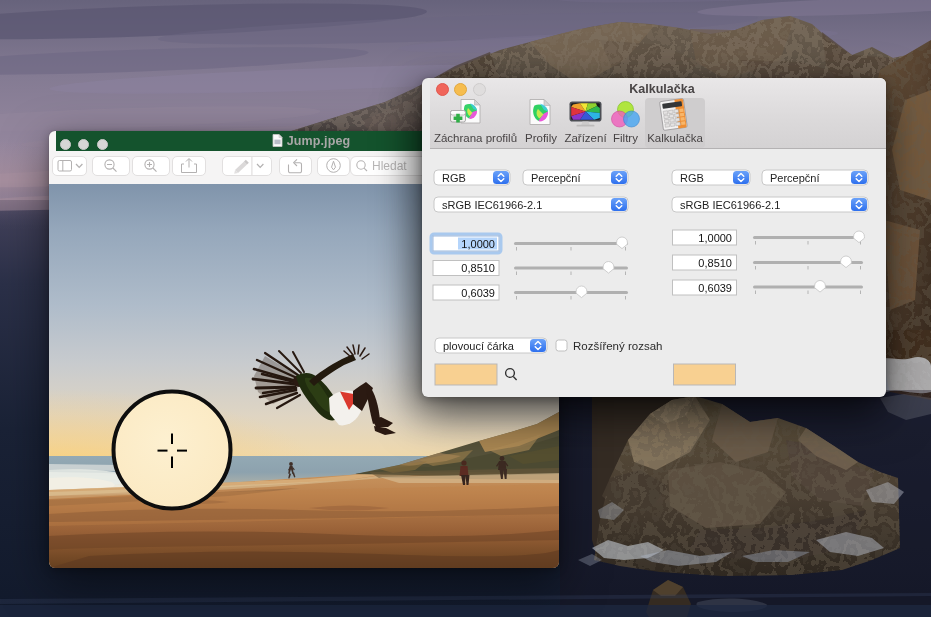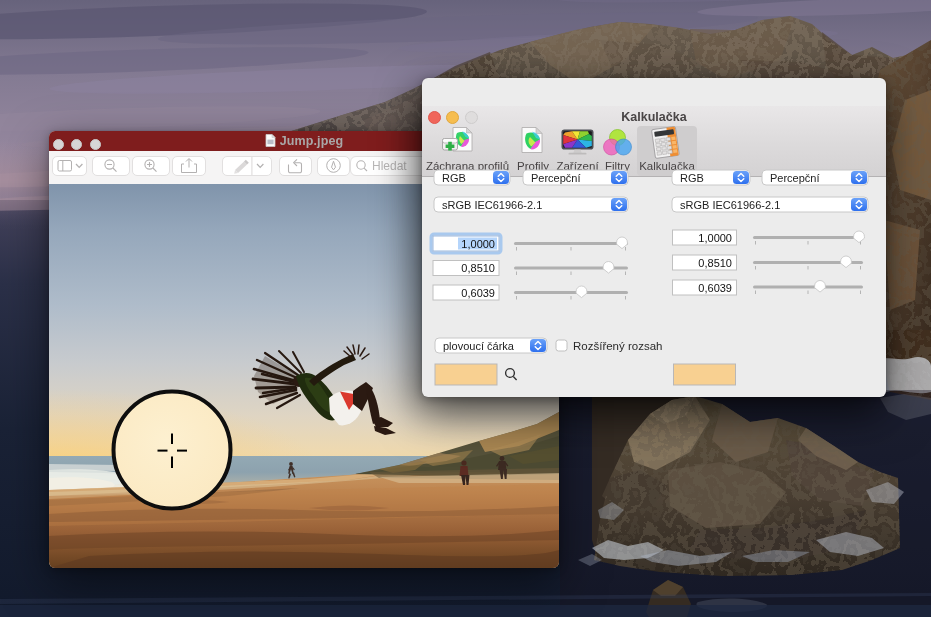--- a/index.html
+++ b/index.html
@@ -128,21 +128,21 @@
   <path d="M646,612 L653,590 L668,580 L683,587 L691,604 L687,617 L649,617 Z" fill="#352b21"></path>
   <path d="M653,590 L668,580 L683,587 L675,596 L661,596 Z" fill="#52432f" opacity="0.9"></path>
   <path d="M698,602 C720,596 754,598 766,604 C772,608 754,612 732,612 C714,612 690,608 698,602 Z" fill="#5e6678" opacity="0.35"></path>
 
   <rect x="0" y="605" width="931" height="12" fill="#1e2840" opacity="0.75"></rect>
   <path d="M0,599 L931,593 L931,596 L0,604 Z" fill="#33405c" opacity="0.35"></path>
 </svg>
 
 <div id="pv" class="win" style="left:49px;top:131px;width:510px;height:437px;background:#f6f5f5;overflow:hidden;">
 
-  <div style="position:absolute;left:0;top:0;width:510px;height:20px;background:#7f1d1d;">
+  <div style="position:absolute;left:7px;top:0;width:510px;height:20px;background:#14532d;">
     <div style="position:absolute;left:3.5px;top:7.5px;width:9.4px;height:9.4px;border-radius:50%;background:#d7d6d6;border:0.6px solid #c9c8c8;"></div>
     <div style="position:absolute;left:21.8px;top:7.5px;width:9.4px;height:9.4px;border-radius:50%;background:#d7d6d6;border:0.6px solid #c9c8c8;"></div>
     <div style="position:absolute;left:40.7px;top:7.5px;width:9.4px;height:9.4px;border-radius:50%;background:#d7d6d6;border:0.6px solid #c9c8c8;"></div>
     <div style="position:absolute;left:0;top:3px;width:510px;text-align:center;font-size:12.5px;color:#a9a7a7;font-weight:bold;letter-spacing:0.1px;">
       <span style="display:inline-block;vertical-align:-2px;margin-right:4px;"><svg width="11" height="13" viewBox="0 0 11 13">
             <path d="M1,0.5 h6 l3,3 v9 h-9 z" fill="#fbfbfb" stroke="#c9c8c8" stroke-width="0.8"></path>
             <path d="M7,0.5 v3 h3 z" fill="#dedddd" stroke="#c9c8c8" stroke-width="0.6"></path>
             <rect x="2.4" y="5.6" width="6.2" height="4.6" fill="#b9bec8"></rect>
           </svg></span>Jump.jpeg</div>
   </div>
@@ -350,21 +350,21 @@
       <line x1="108.5" y1="266.6" x2="118.5" y2="266.6"></line>
       <line x1="128" y1="266.6" x2="138" y2="266.6"></line>
       <line x1="123" y1="249.5" x2="123" y2="260"></line>
       <line x1="123" y1="272.5" x2="123" y2="284"></line>
     </g>
   </svg>
 </div>
 
 <div id="calc" class="win" style="left:422px;top:78px;width:464px;height:319px;background:#ececec;overflow:hidden;box-shadow:0 16px 46px rgba(0,0,0,0.5),-10px 14px 34px rgba(0,0,0,0.33),0 2px 10px rgba(0,0,0,0.28),0 0 1px rgba(0,0,0,0.3);">
 
-  <div style="position:absolute;left:0;top:0;width:464px;height:70px;background:linear-gradient(#e9e7e8,#dcdadb 55%,#d4d2d3);border-bottom:1px solid #b4b2b3;margin-top:28px;">
+  <div style="position:absolute;left:8px;top:0;width:464px;height:70px;background:linear-gradient(#e9e7e8,#dcdadb 55%,#d4d2d3);border-bottom:1px solid #b4b2b3;">
     <div style="position:absolute;left:5.5px;top:4.5px;width:11px;height:11px;border-radius:50%;background:#f0655a;border:0.5px solid #e0574e;"></div>
     <div style="position:absolute;left:24px;top:4.5px;width:11px;height:11px;border-radius:50%;background:#f6bd4f;border:0.5px solid #e0a73e;"></div>
     <div style="position:absolute;left:42.5px;top:4.5px;width:11px;height:11px;border-radius:50%;background:#dfdddd;border:0.5px solid #cecccc;"></div>
     <div style="position:absolute;left:0;top:3.5px;width:464px;text-align:center;font-size:12.5px;font-weight:bold;color:#494546;">Kalkulačka</div>
 
     <div style="position:absolute;left:215px;top:20px;width:60px;height:50px;background:#cfcdce;border-radius:4px;"></div>
 
     <svg style="position:absolute;left:0;top:20px;" width="464" height="50" viewBox="0 0 464 50">
 
       <g>

